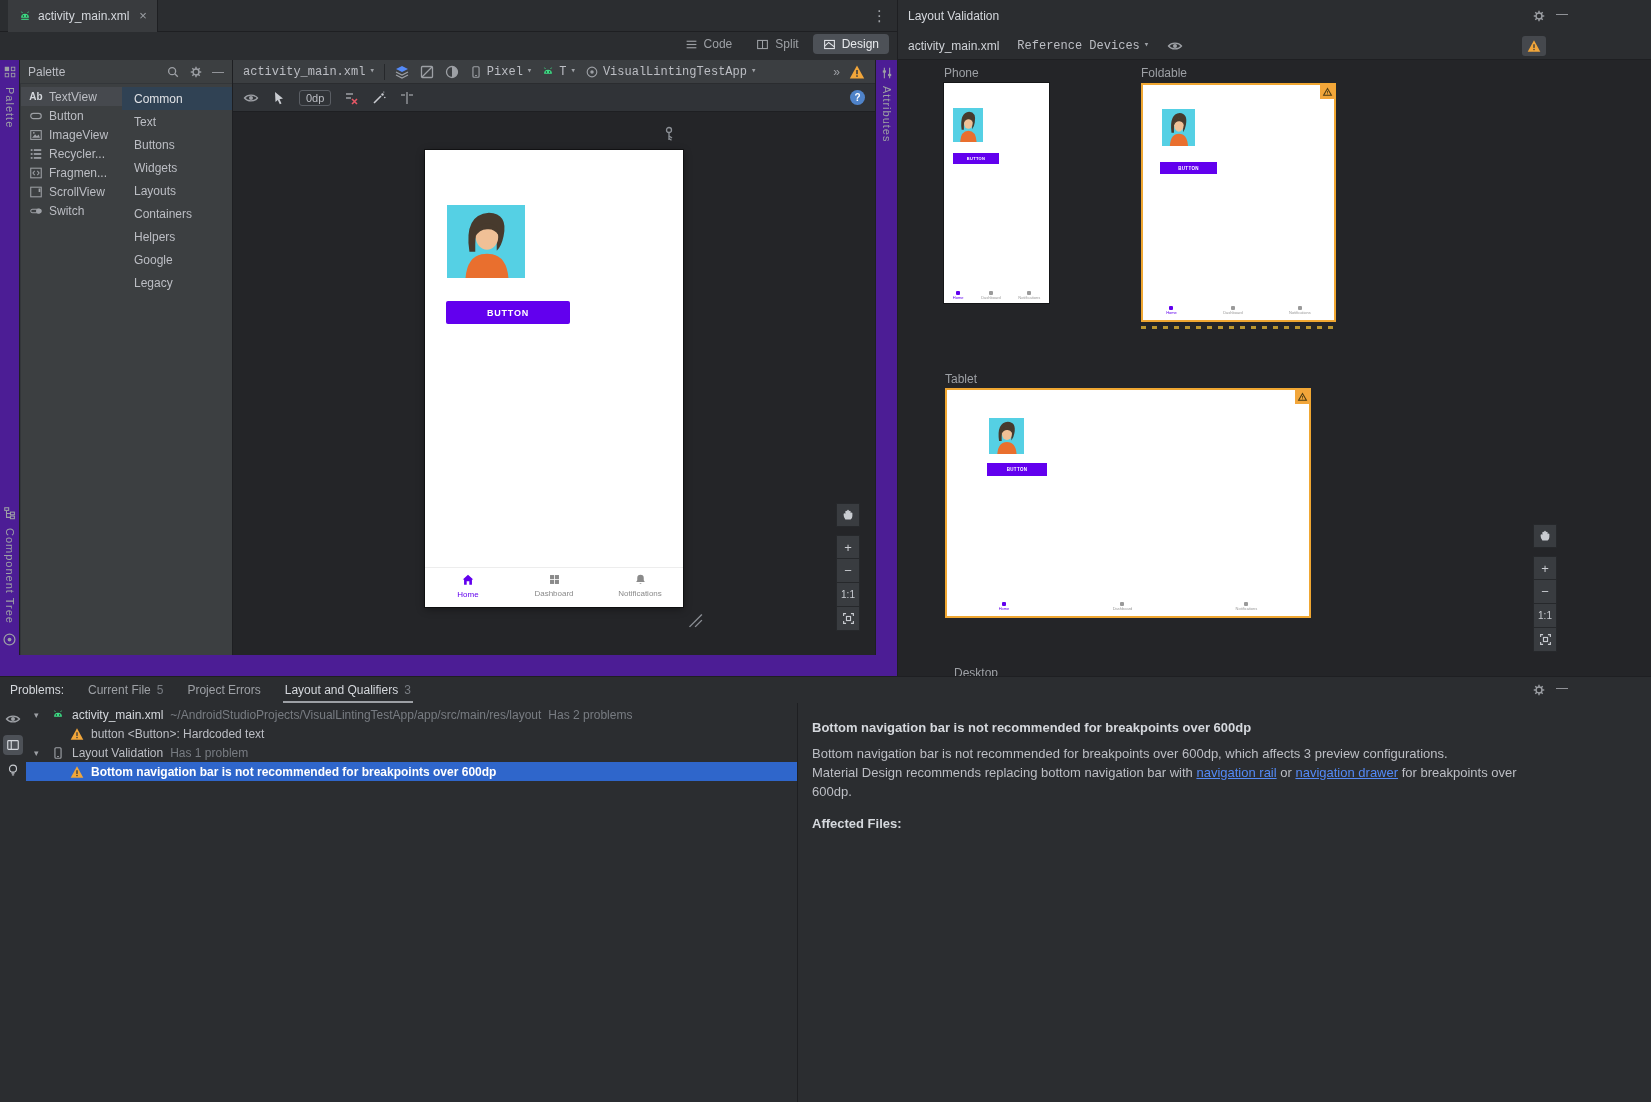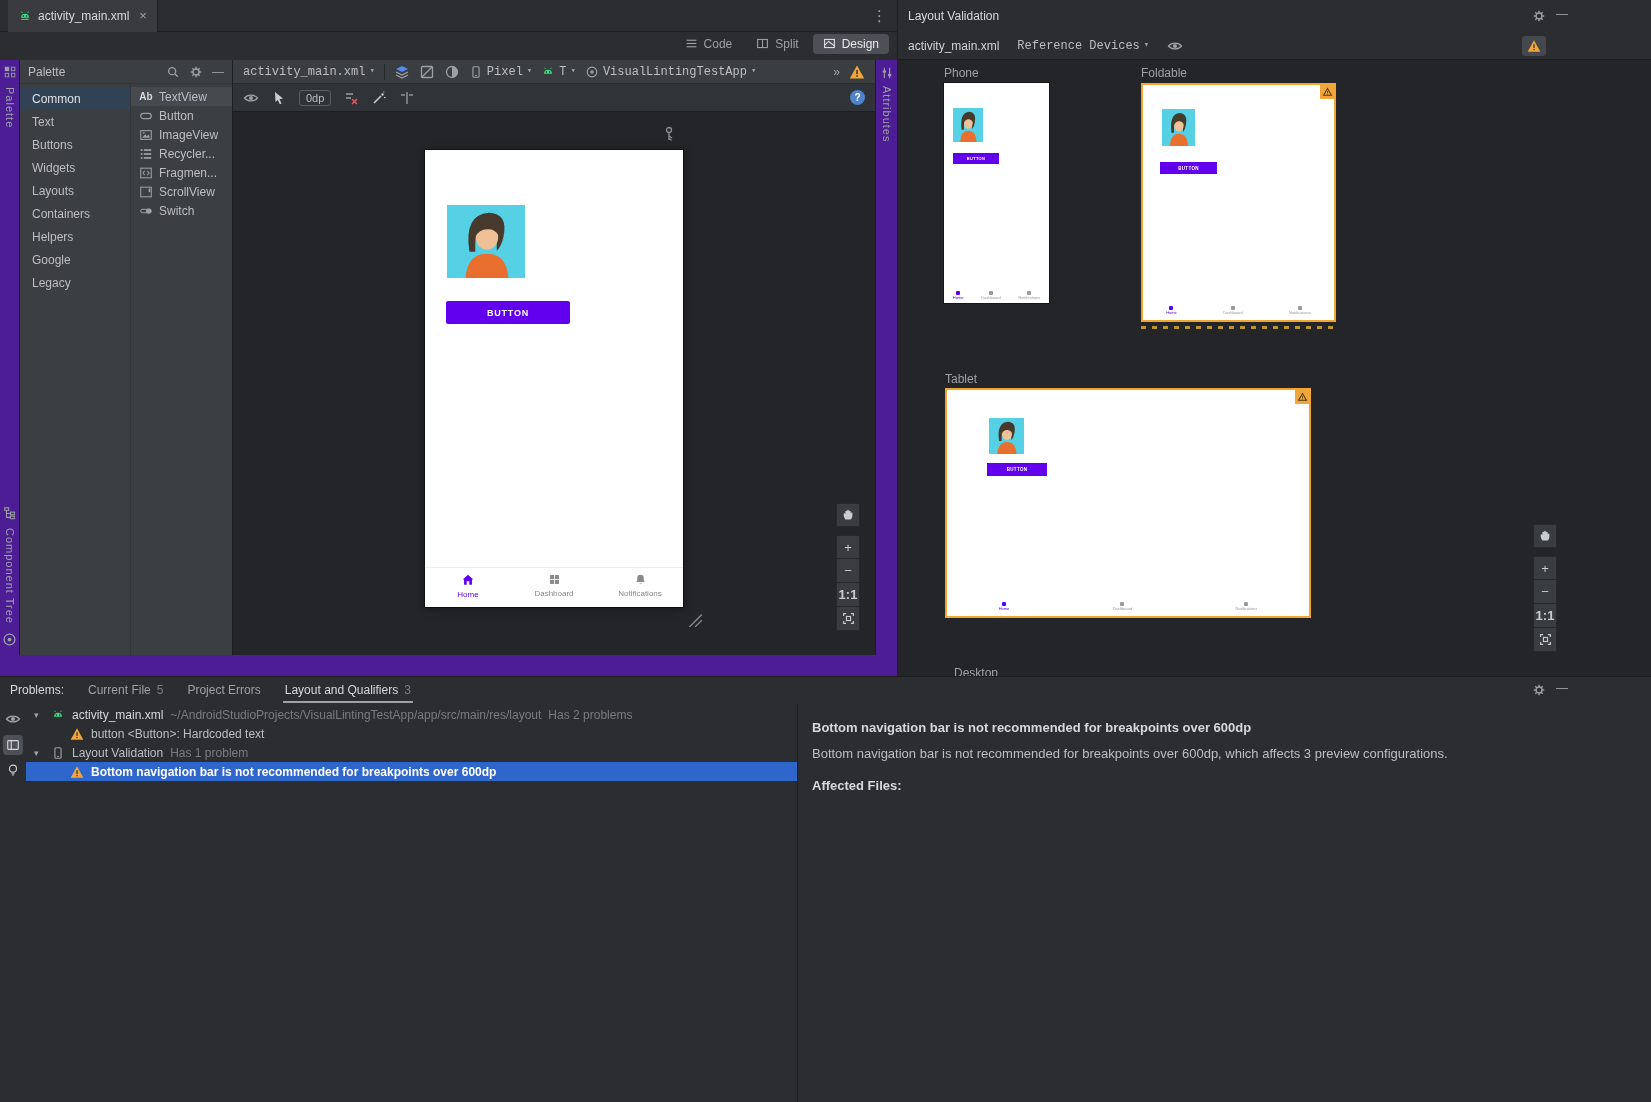--- a/index.html
+++ b/index.html
@@ -18,21 +18,21 @@
 
   
   #tabbar{height:32px;display:flex;align-items:center;background:#2b2d30;border-bottom:1px solid #1e1f22;padding-left:8px;}
   .etab{display:inline-flex;align-items:center;gap:6px;padding:0 10px;height:32px;background:#393b3e;border-right:1px solid #1e1f22;color:#d5d8dd;cursor:pointer;}
   .closex{color:#9da0a5;font-size:13px;margin-left:4px;cursor:pointer;}
   .kebab{margin-left:auto;margin-right:10px;color:#9da0a5;font-size:15px;cursor:pointer;}
 
   
   #mode-row{height:28px;position:relative;background:#2b2d30;}
   #modeswitch{position:absolute;right:8px;top:2px;display:flex;gap:4px;}
-  .mode{display:flex;align-items:flex-start;gap:6px;padding:3px 10px;border-radius:4px;color:#9da0a5;cursor:pointer;}
+  .mode{display:flex;align-items:flex-end;gap:6px;padding:3px 10px;border-radius:4px;color:#9da0a5;cursor:pointer;}
   .mode.sel{background:#4d5157;color:#e8eaed;}
 
   
   #left-stripe{left:0;top:60px;width:20px;height:595px;border-right:1px solid #1e1f22;display:flex;flex-direction:column;align-items:center;padding:5px 0 8px 0;gap:8px;}
   #right-stripe{left:875px;top:60px;width:22px;height:595px;border-left:1px solid #1e1f22;display:flex;flex-direction:column;align-items:center;padding-top:6px;gap:6px;}
 
   
   #palette{left:20px;top:60px;width:213px;height:595px;background:#3c3f41;border-right:1px solid #1e1f22;}
   #pal-header{height:24px;display:flex;align-items:center;padding:0 8px;gap:9px;border-bottom:1px solid #333639;}
   #pal-header .sp{flex:1;}
@@ -57,21 +57,21 @@
 
   
   #phone{position:absolute;left:192px;top:38px;width:258px;height:457px;background:#fff;box-shadow:0 0 0 1px rgba(0,0,0,.45),0 2px 8px rgba(0,0,0,.4);}
   .mbtn{position:absolute;background:#6200ee;color:#fff;display:flex;align-items:center;justify-content:center;font-weight:bold;border-radius:2px;}
   #bnav{position:absolute;left:0;right:0;bottom:0;height:40px;border-top:1px solid #ededed;display:flex;background:#fff;}
   .bitem{flex:1;display:flex;flex-direction:column;align-items:center;gap:3px;padding-top:5px;color:#8a8a8a;font-size:8px;cursor:pointer;}
   .bitem.sel{color:#6200ee;}
 
   
   .zbtn{width:24px;height:24px;background:#393c40;border:1px solid #26282b;color:#c9ccd1;display:flex;align-items:center;justify-content:center;font-size:13px;cursor:pointer;}
-  .z11{font-size:13px;font-weight:bold;}
+  .z11{font-size:10px;font-weight:normal;}
   .zgroup{position:absolute;display:flex;flex-direction:column;}
   .zgroup .zbtn+.zbtn{border-top:none;}
 
   
   #breadcrumb{left:0;top:655px;width:897px;height:21px;border-top:1px solid #1e1f22;display:flex;align-items:center;gap:8px;padding-left:64px;color:#9da0a5;}
   .crumb{cursor:pointer;}
 
   
   #rv{left:897px;top:0;width:754px;height:676px;border-left:1px solid #1e1f22;background:#2b2d30;}
   #rv-header{height:32px;display:flex;align-items:center;padding-left:10px;position:relative;color:#d5d8dd;}
@@ -222,49 +222,20 @@
                 <line x1="10.5" y1="10.5" x2="12.2" y2="12.2"></line>
                 <line x1="3.8" y1="12.2" x2="5.5" y2="10.5"></line>
                 <line x1="10.5" y1="5.5" x2="12.2" y2="3.8"></line>
               </g>
               <circle cx="8" cy="8" r="3.4" fill="none" stroke="#9da0a5" stroke-width="1.6"></circle>
             </svg>
         </span>
         <span style="color:#9da0a5">—</span>
       </div>
       <div id="pal-body">
-        <div id="cats">
-          <div class="cat sel">
-              <span>Common</span>
-            </div>
-          <div class="cat">
-              <span>Text</span>
-            </div>
-          <div class="cat">
-              <span>Buttons</span>
-            </div>
-          <div class="cat">
-              <span>Widgets</span>
-            </div>
-          <div class="cat">
-              <span>Layouts</span>
-            </div>
-          <div class="cat">
-              <span>Containers</span>
-            </div>
-          <div class="cat">
-              <span>Helpers</span>
-            </div>
-          <div class="cat">
-              <span>Google</span>
-            </div>
-          <div class="cat">
-              <span>Legacy</span>
-            </div>
-        </div>
         <div id="comps">
           <div class="comp sel">
             <span class="abico">Ab</span>
             <span>TextView</span>
           </div>
           <div class="comp">
             <span class="i ci">
                 <svg viewBox="0 0 16 16">
                   <rect x="2" y="5" width="12" height="6" rx="3" fill="none" stroke="#9da0a5" stroke-width="1.3"></rect>
                 </svg>
@@ -315,20 +286,49 @@
           <div class="comp">
             <span class="i ci">
                 <svg viewBox="0 0 16 16">
                   <rect x="2" y="6" width="12" height="4" rx="2" fill="none" stroke="#9da0a5" stroke-width="1.2"></rect>
                   <circle cx="11" cy="8" r="3" fill="#9da0a5"></circle>
                 </svg>
               </span>
             <span>Switch</span>
           </div>
         </div>
+        <div id="cats">
+          <div class="cat sel">
+              <span>Common</span>
+            </div>
+          <div class="cat">
+              <span>Text</span>
+            </div>
+          <div class="cat">
+              <span>Buttons</span>
+            </div>
+          <div class="cat">
+              <span>Widgets</span>
+            </div>
+          <div class="cat">
+              <span>Layouts</span>
+            </div>
+          <div class="cat">
+              <span>Containers</span>
+            </div>
+          <div class="cat">
+              <span>Helpers</span>
+            </div>
+          <div class="cat">
+              <span>Google</span>
+            </div>
+          <div class="cat">
+              <span>Legacy</span>
+            </div>
+        </div>
       </div>
     </div>
 
     <div class="abs" id="design-area">
       <div id="dtb1">
         <div class="dd">
           <span>activity_main.xml</span>
           <span class="car">▾</span>
         </div>
         <span class="vsep"></span>
@@ -804,18 +804,19 @@
         <span>Bottom navigation bar is not recommended for breakpoints over 600dp</span>
       </div>
     </div>
 
     <div id="bp-div"></div>
 
     <div id="bp-detail">
       <div class="dtitle">Bottom navigation bar is not recommended for breakpoints over 600dp</div>
       <div class="dpara">
         <div>Bottom navigation bar is not recommended for breakpoints over 600dp, which affects 3 preview configurations.</div>
+        <div><span>Material Design recommends replacing bottom navigation bar with </span><span class="lnk">navigation rail</span><span> or </span><span class="lnk">navigation drawer</span><span> for breakpoints over 600dp.</span></div>
       </div>
       <div class="daffected">Affected Files:</div>
     </div>
   </div>
 
 </div>
 
 </body></html>

